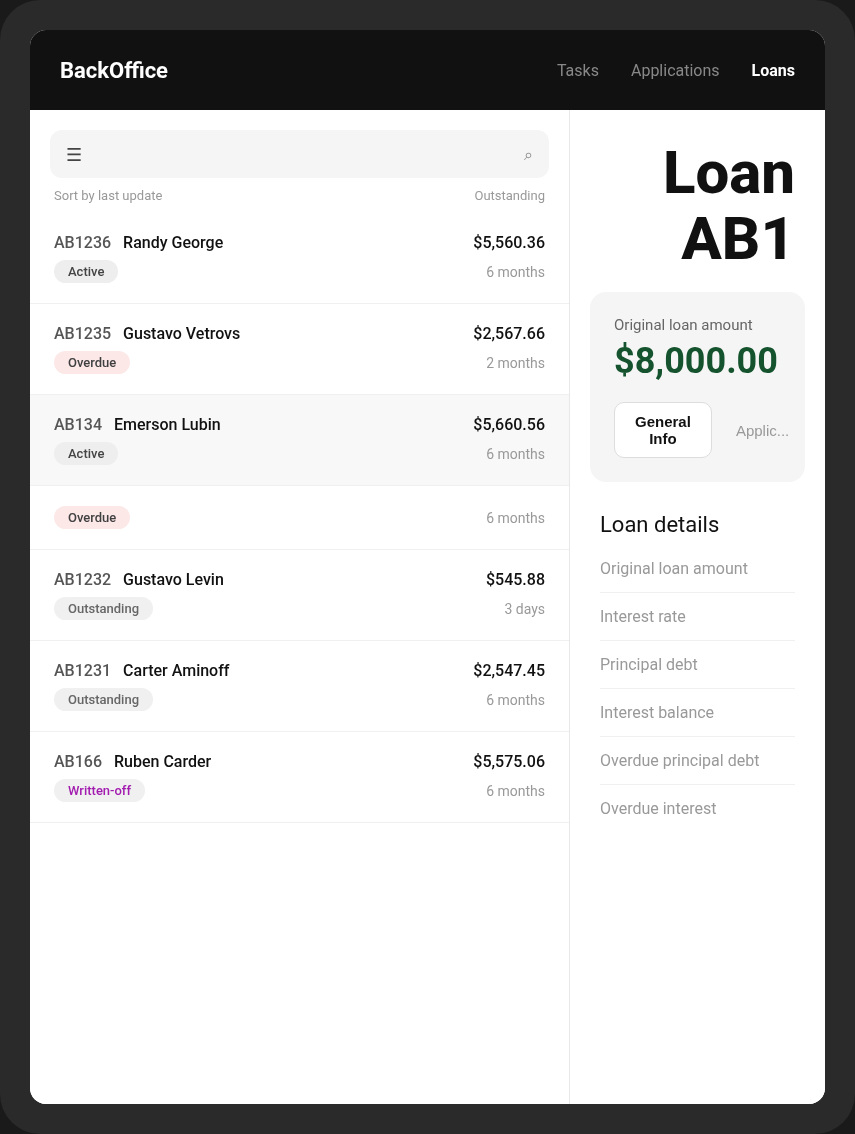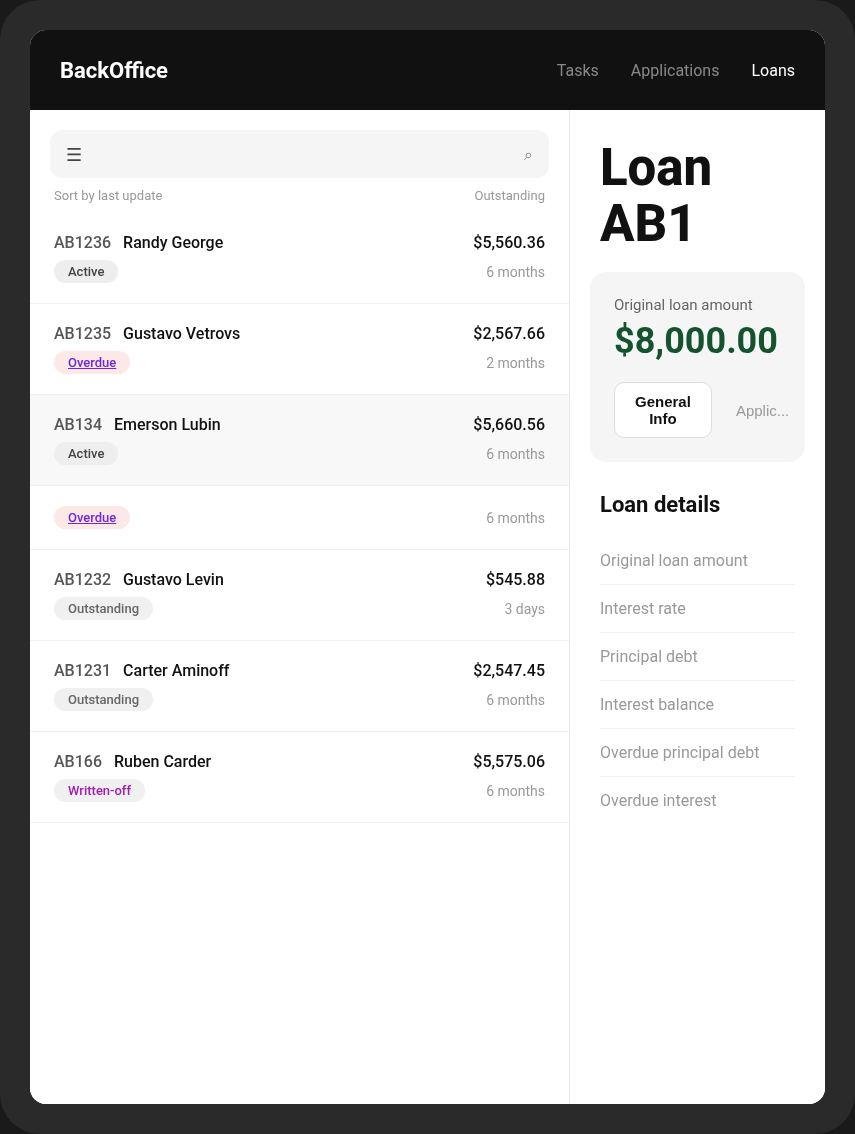--- a/index.html
+++ b/index.html
@@ -61,21 +61,21 @@
     }
 
     .nav-item {
       color: #888888;
       font-size: 16px;
       cursor: pointer;
     }
 
     .nav-item.active {
       color: #ffffff;
-      font-weight: 400;
+      font-weight: 700;
       text-align: right;
     }
 
     
     .main-content {
       display: flex;
       flex: 1;
       overflow: hidden;
     }
 
@@ -203,22 +203,21 @@
       font-weight: 500;
     }
 
     .badge-active {
       background: #eeeeee;
       color: #444;
     }
 
     .badge-overdue {
       background: #fde8e8;
-      color: #6d28d9;
-      text-decoration: underline;
+      color: #404040;
     }
 
     .badge-outstanding {
       background: #f0f0f0;
       color: #666;
     }
 
     .badge-written-off {
       background: #f0f0f0;
       color: #a21caf;
@@ -237,24 +236,25 @@
       flex-direction: column;
       overflow-y: auto;
       padding: 0;
     }
 
     .loan-title-section {
       padding: 30px 30px 20px 30px;
     }
 
     .loan-title {
-      font-size: 51px;
+      font-size: 60px;
       font-weight: 800;
       color: #111;
       line-height: 1.1;
+      text-align: right;
     }
 
     .loan-summary-card {
       background: #f5f5f5;
       margin: 0 20px 20px 20px;
       border-radius: 16px;
       padding: 24px;
     }
 
     .original-loan-label {
@@ -294,23 +294,23 @@
       background: transparent;
       color: #999;
     }
 
     .loan-details-section {
       padding: 10px 30px 30px 30px;
     }
 
     .loan-details-title {
       font-size: 22px;
-      font-weight: 700;
+      font-weight: 400;
       color: #111;
-      margin-bottom: 20px;
+      margin-bottom: 8px;
     }
 
     .loan-detail-row {
       padding: 14px 0;
       border-bottom: 1px solid #f0f0f0;
       font-size: 16px;
       color: #999;
       display: flex;
       align-items: center;
     }

